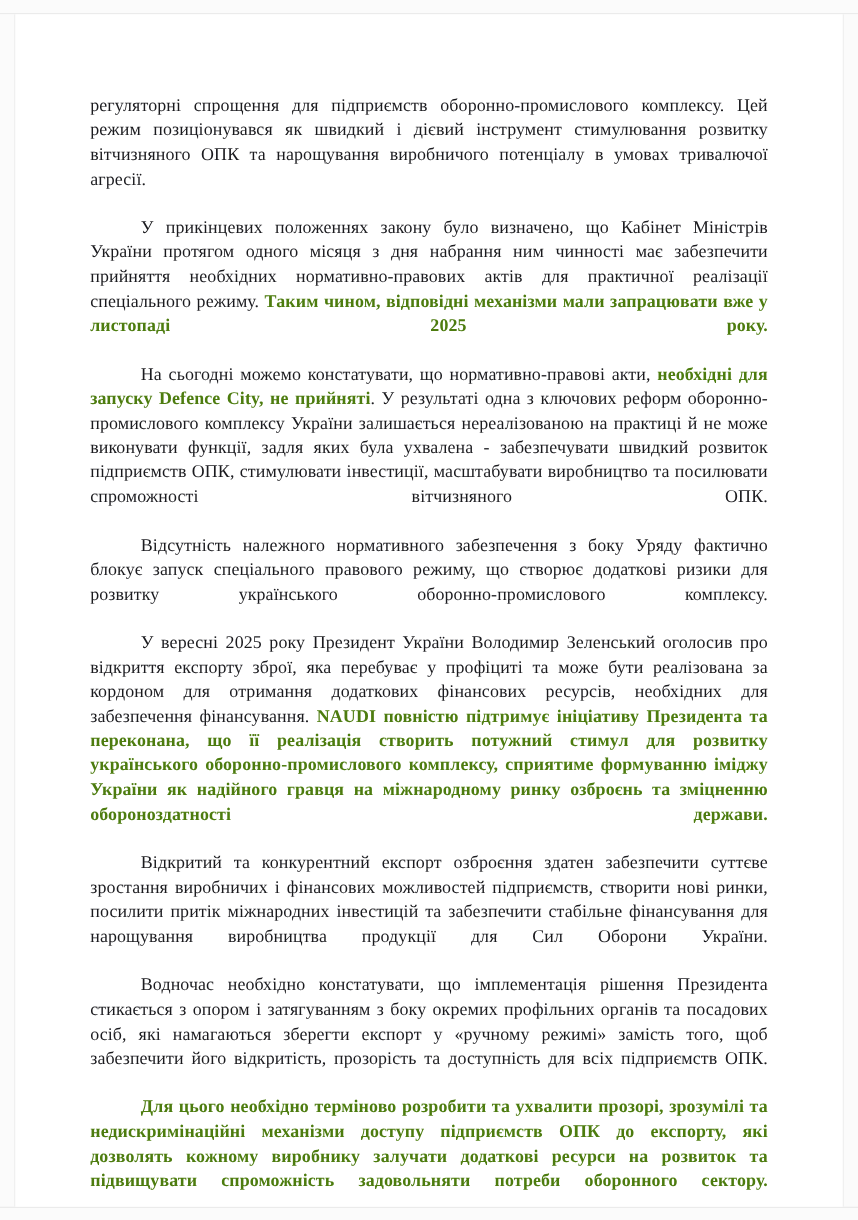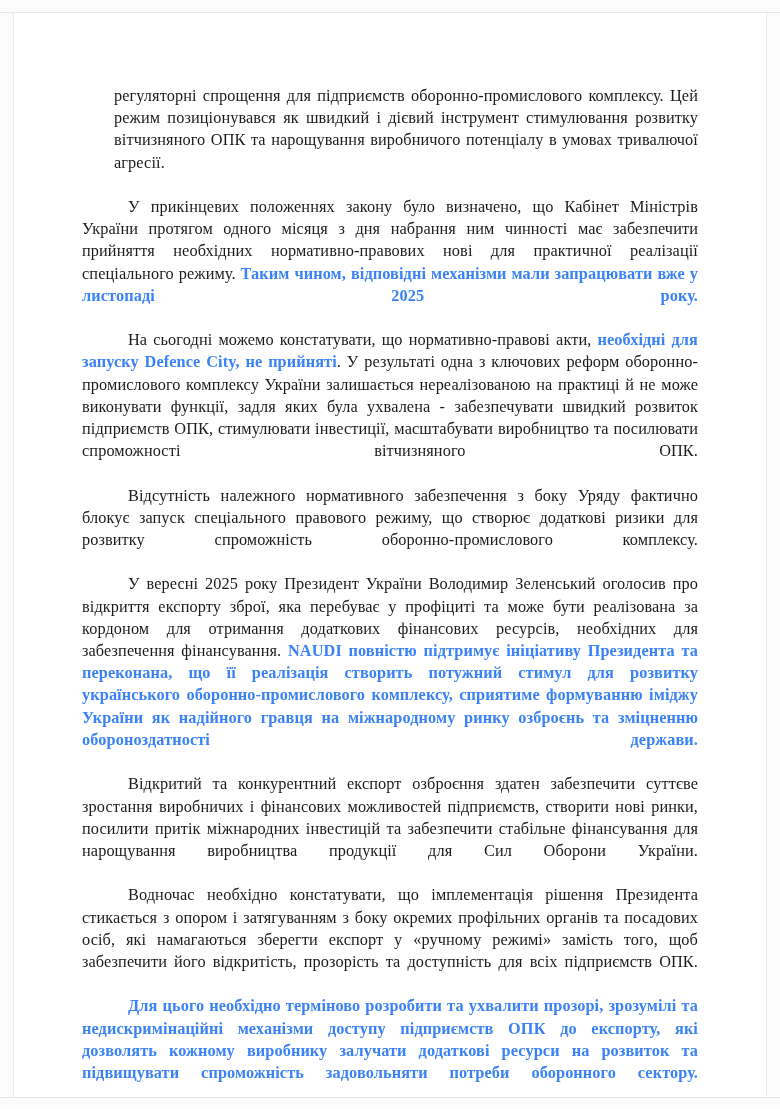--- a/index.html
+++ b/index.html
@@ -79,50 +79,49 @@
     line-height: 22.2px;
     color: #1b1b1f;
     letter-spacing: 0.1px;
     -webkit-font-smoothing: antialiased;
   }
   p.para.indent {
     text-indent: 46px;
   }
   p.para.continued {
     text-indent: 0;
-    margin-left: 32px;
   }
   
   p.para::after {
     content: "";
     display: inline-block;
     width: 100%;
   }
   b.strong {
     font-weight: 700;
-    color: #3b82f6;
+    color: #4d7c0f;
   }
 </style>
 </head>
 <body>
 
 <div class="page-frame">
 
   <div class="scan-edge-top"></div>
   <div class="scan-edge-left"></div>
   <div class="scan-edge-right"></div>
   <div class="scan-edge-bottom"></div>
 
   <div class="sheet">
     <div class="text-column" id="text-column">
 
     <p class="para continued"><span>регуляторні спрощення для підприємств оборонно-промислового комплексу. Цей режим позиціонувався як швидкий і дієвий інструмент стимулювання розвитку вітчизняного ОПК та нарощування виробничого потенціалу в умовах тривалючої агресії.</span></p>
-        <p class="para indent"><span>У прикінцевих положеннях закону було визначено, що Кабінет Міністрів України протягом одного місяця з дня набрання ним чинності має забезпечити прийняття необхідних нормативно-правових нові для практичної реалізації спеціального режиму. </span><b class="strong">Таким чином, відповідні механізми мали запрацювати вже у листопаді 2025 року.</b></p>
+        <p class="para indent"><span>У прикінцевих положеннях закону було визначено, що Кабінет Міністрів України протягом одного місяця з дня набрання ним чинності має забезпечити прийняття необхідних нормативно-правових актів для практичної реалізації спеціального режиму. </span><b class="strong">Таким чином, відповідні механізми мали запрацювати вже у листопаді 2025 року.</b></p>
         <p class="para indent"><span>На сьогодні можемо констатувати, що нормативно-правові акти, </span><b class="strong">необхідні для запуску Defence City, не прийняті</b><span>. У результаті одна з ключових реформ оборонно-промислового комплексу України залишається нереалізованою на практиці й не може виконувати функції, задля яких була ухвалена - забезпечувати швидкий розвиток підприємств ОПК, стимулювати інвестиції, масштабувати виробництво та посилювати спроможності вітчизняного ОПК.</span></p>
-        <p class="para indent"><span>Відсутність належного нормативного забезпечення з боку Уряду фактично блокує запуск спеціального правового режиму, що створює додаткові ризики для розвитку спроможність оборонно-промислового комплексу.</span></p>
+        <p class="para indent"><span>Відсутність належного нормативного забезпечення з боку Уряду фактично блокує запуск спеціального правового режиму, що створює додаткові ризики для розвитку українського оборонно-промислового комплексу.</span></p>
         <p class="para indent"><span>У вересні 2025 року Президент України Володимир Зеленський оголосив про відкриття експорту зброї, яка перебуває у профіциті та може бути реалізована за кордоном для отримання додаткових фінансових ресурсів, необхідних для забезпечення фінансування. </span><b class="strong">NAUDI повністю підтримує ініціативу Президента та переконана, що її реалізація створить потужний стимул для розвитку українського оборонно-промислового комплексу, сприятиме формуванню іміджу України як надійного гравця на міжнародному ринку озброєнь та зміцненню обороноздатності держави.</b></p>
         <p class="para indent"><span>Відкритий та конкурентний експорт озброєння здатен забезпечити суттєве зростання виробничих і фінансових можливостей підприємств, створити нові ринки, посилити притік міжнародних інвестицій та забезпечити стабільне фінансування для нарощування виробництва продукції для Сил Оборони України.</span></p>
         <p class="para indent"><span>Водночас необхідно констатувати, що імплементація рішення Президента стикається з опором і затягуванням з боку окремих профільних органів та посадових осіб, які намагаються зберегти експорт у «ручному режимі» замість того, щоб забезпечити його відкритість, прозорість та доступність для всіх підприємств ОПК.</span></p>
         <p class="para indent"><b class="strong">Для цього необхідно терміново розробити та ухвалити прозорі, зрозумілі та недискримінаційні механізми доступу підприємств ОПК до експорту, які дозволять кожному виробнику залучати додаткові ресурси на розвиток та підвищувати спроможність задовольняти потреби оборонного сектору.</b></p>
       </div>
   </div>
 
 </div>
 
 </body></html>

